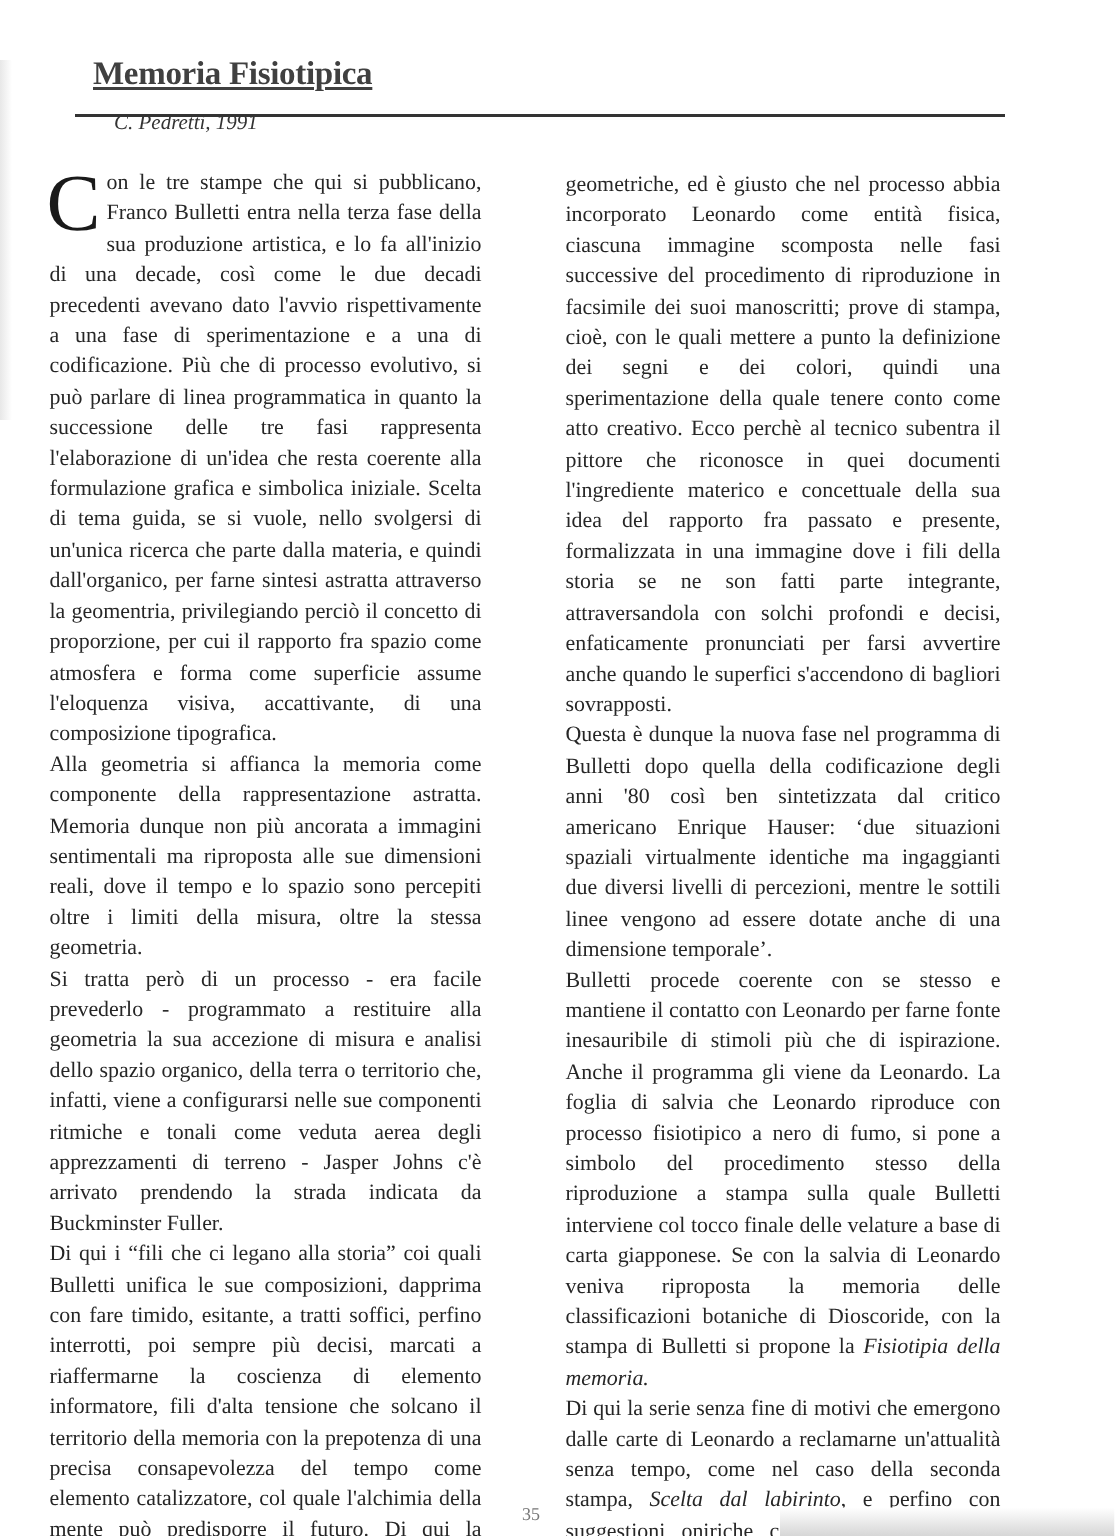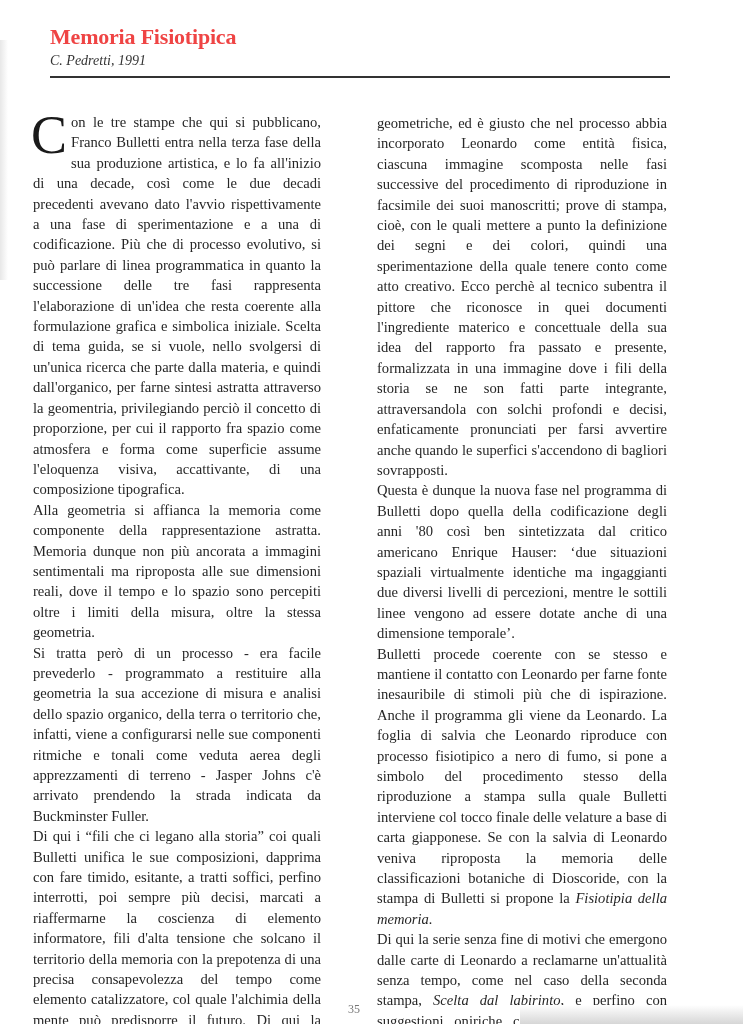--- a/index.html
+++ b/index.html
@@ -6,22 +6,22 @@
   body {
     width:743px; height:1024px; background:#ffffff; position:relative; overflow:hidden;
     font-family:"Liberation Serif","DejaVu Serif",serif; color:#2a2a2a;
   }
   .edge {
     position:absolute; left:0; top:40px; width:8px; height:240px;
     background:linear-gradient(to right,#d8d8d8,#ffffff);
     opacity:.6;
   }
   .header { position:absolute; left:50px; top:24px; width:422px; }
-  .title { font-size:22px; color:#ef4444; margin:0; line-height:26px; letter-spacing:-0.2px; }
-  .byline { font-style:italic; font-size:14px; color:#333; margin-top:2px; line-height:18px; }
+  .title { font-size:22px; color:#404040; margin:12px; line-height:26px; letter-spacing:-0.2px;text-decoration:underline; }
+  .byline { font-style:italic; font-size:14px; color:#333; margin-top:2px; line-height:18px;margin-left:26px; }
   .rule { position:absolute; left:50px; top:76px; width:620px; height:2px; background:#333; }
   .col {
     position:absolute; top:112px; font-size:14.6px; line-height:20.4px;
     text-align:justify; color:#262626;
   }
   .col-left { left:33px; width:288px; }
   .col-right { left:377px; width:290px; top:113px; }
   .col p { margin:0; }
   .dropcap {
     float:left; font-size:54px; line-height:40px; margin:3px 4px 0 -2px;

